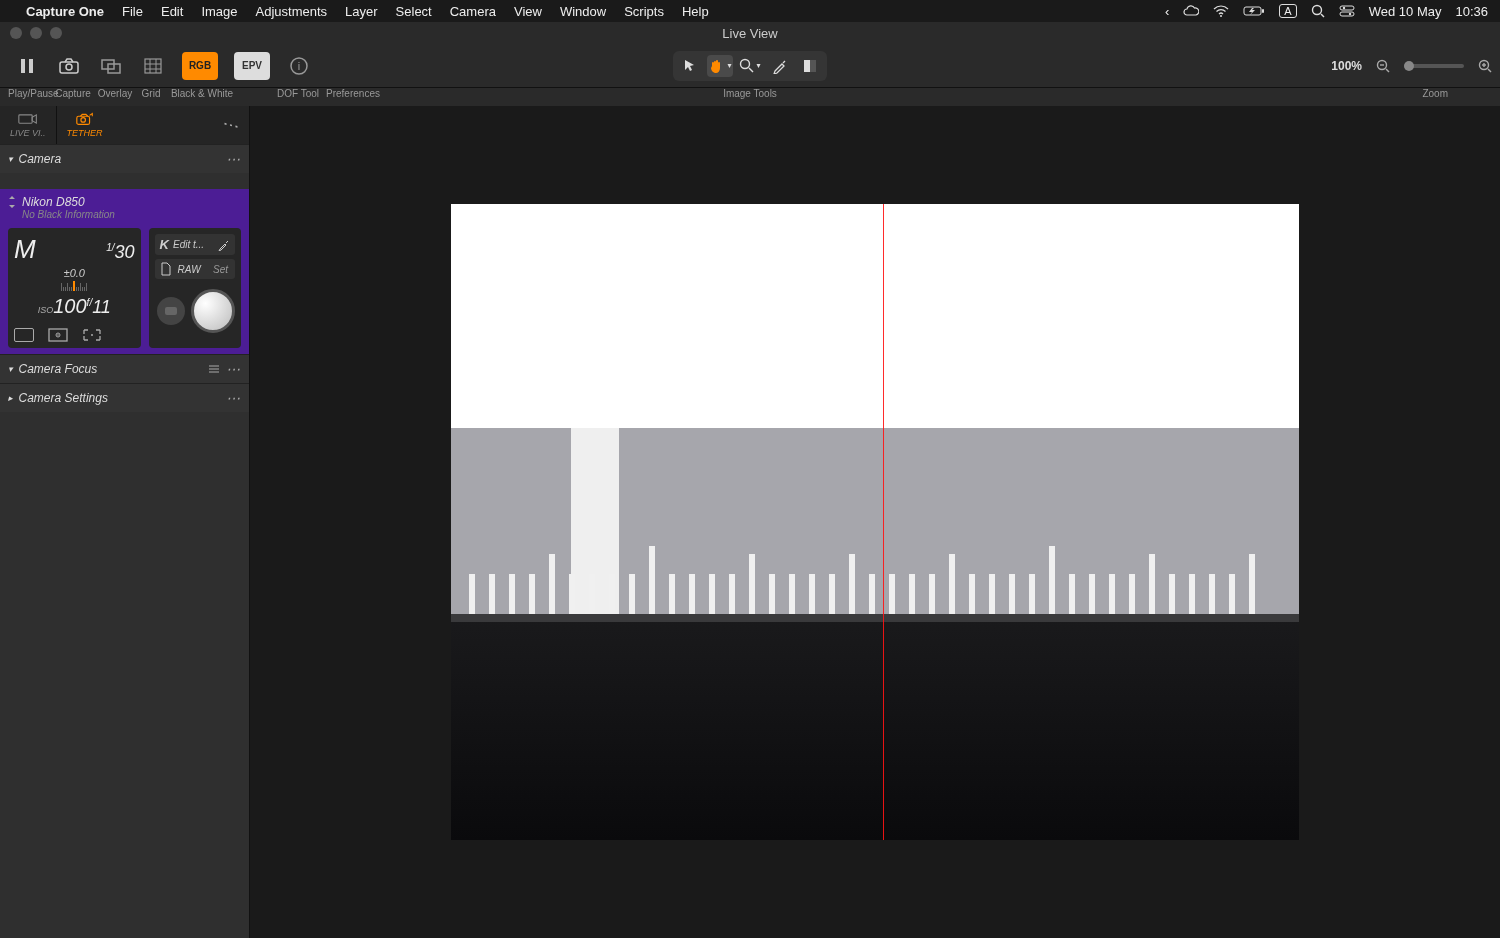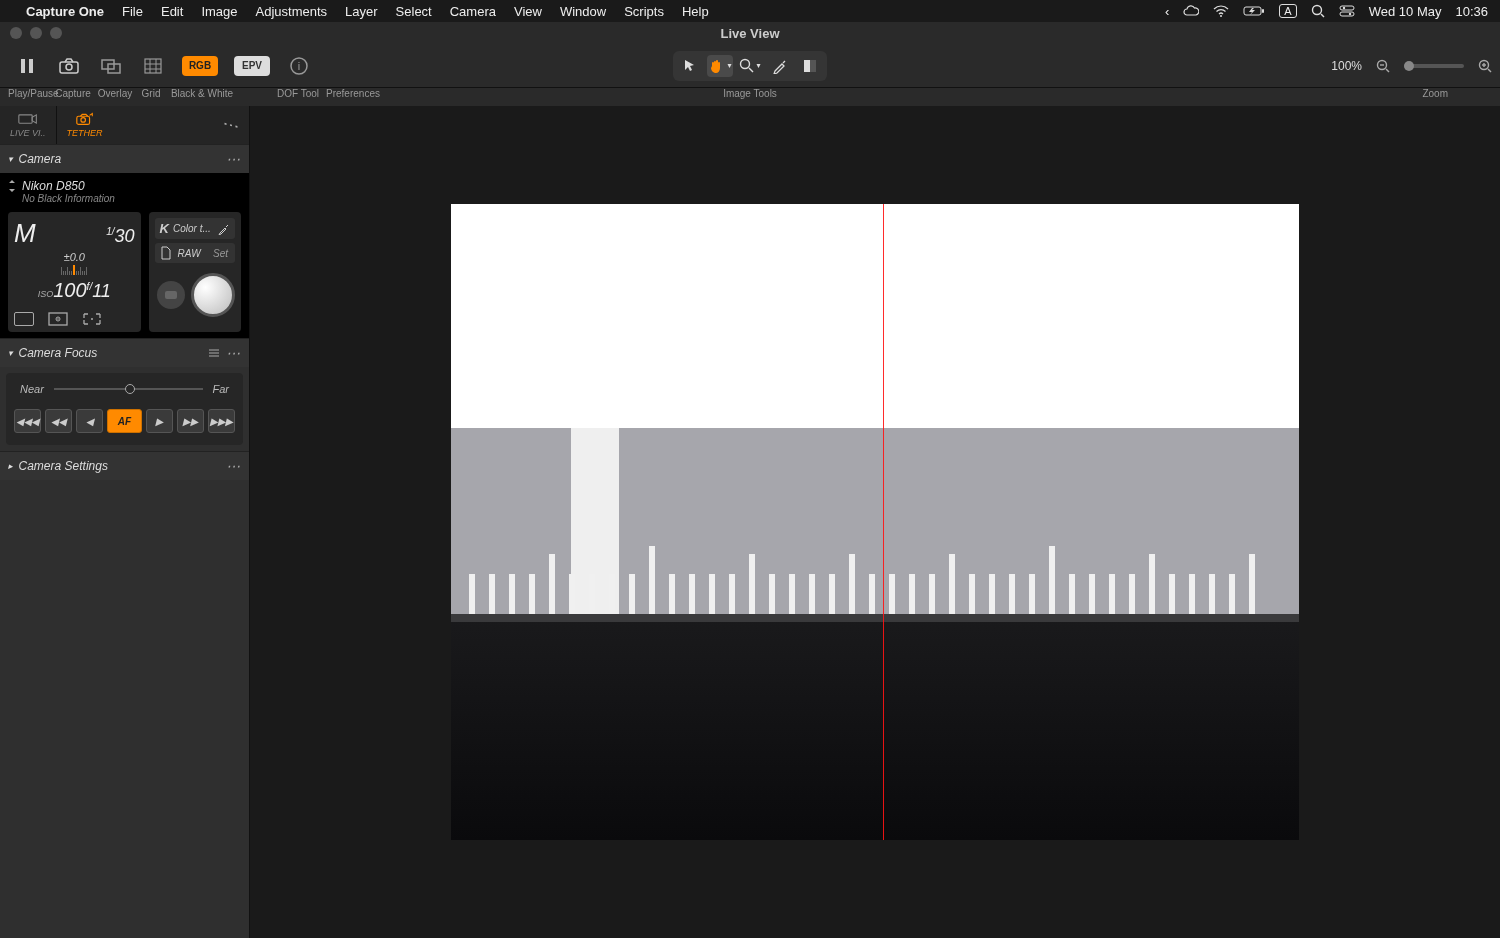--- a/index.html
+++ b/index.html
@@ -11,30 +11,30 @@
 .menubar .menuitem { margin-right: 18px; cursor: default; }
 .menubar .menuitem.bold { font-weight: 600; }
 .menubar .spacer { flex: 1; }
 .menubar .status-icon { margin-left: 14px; font-size: 13px; display: inline-flex; align-items: center; }
 .menubar .status-text { margin-left: 14px; }
 
 
 .titlebar { height: 22px; background: #2a2a2a; display: flex; align-items: center; position: relative; }
 .traffic-lights { display: flex; gap: 8px; padding-left: 10px; }
 .light { width: 12px; height: 12px; border-radius: 50%; background: #555; }
-.titlebar .title { position: absolute; left: 50%; transform: translateX(-50%); font-size: 13px; color: #ccc; font-weight: 700; }
+.titlebar .title { position: absolute; left: 50%; transform: translateX(-50%); font-size: 13px; color: #ccc; font-weight: 400; }
 
 
 .toolbar { height: 44px; background: #2a2a2a; display: flex; align-items: center; border-bottom: 1px solid #111; position: relative; padding: 0 8px; }
 .toolbar-left, .toolbar-center, .toolbar-right { display: flex; align-items: center; gap: 4px; }
 .toolbar-center { position: absolute; left: 50%; transform: translateX(-50%); background: #353535; border-radius: 6px; padding: 4px; }
-.toolbar-right { margin-left: auto; gap: 14px; }
+.toolbar-right { margin-left: auto; gap: 14px; font-weight: bold; }
 .tbtn { display: flex; flex-direction: column; align-items: center; justify-content: center; padding: 2px 6px; cursor: default; }
 .tbtn .ic { width: 26px; height: 22px; display: flex; align-items: center; justify-content: center; border-radius: 4px; }
-.tbtn-chip { width: 36px; height: 20px; border-radius: 4px; background: #444; color: #ccc; font-size: 10px; font-weight: 600; display: flex; align-items: center; justify-content: center; }
+.tbtn-chip { width: 36px; height: 28px; border-radius: 4px; background: #444; color: #ccc; font-size: 10px; font-weight: 600; display: flex; align-items: center; justify-content: center; }
 .tbtn-chip.active { background: #ff8a00; color: #222; }
 .tool-icon { width: 26px; height: 22px; display: flex; align-items: center; justify-content: center; border-radius: 4px; }
 .zoom-slider { width: 60px; height: 4px; background: #555; border-radius: 2px; position: relative; }
 .zoom-slider::after { content: ''; width: 10px; height: 10px; background: #888; border-radius: 50%; position: absolute; left: 0; top: -3px; }
 
 
 .toolbar-labels { height: 18px; background: #2a2a2a; display: flex; align-items: flex-start; font-size: 10px; color: #999; position: relative; padding: 0 8px; }
 .tlabel { text-align: center; }
 .tlabel-center { position: absolute; left: 50%; transform: translateX(-50%); }
 .tlabel-right { margin-left: auto; margin-right: 44px; }
@@ -48,21 +48,21 @@
 .stab { flex: 0 0 auto; padding: 4px 10px; display: flex; flex-direction: column; align-items: center; justify-content: center; gap: 2px; font-size: 9px; color: #888; }
 .stab.active { color: #ff8a00; }
 .stab .stab-ic { width: 20px; height: 14px; }
 .stab-sep { width: 1px; background: #111; }
 .stab-more { position: absolute; right: 8px; top: 10px; color: #aaa; font-size: 16px; letter-spacing: 1px; writing-mode: vertical-rl; }
 
 .panel { border-top: 1px solid #222; }
 .panel-header { height: 28px; display: flex; align-items: center; padding: 0 8px; font-size: 12px; color: #ddd; background: #333; }
 .panel-header .chev { margin-right: 6px; font-size: 9px; }
 .panel-header .dots { margin-left: auto; color: #aaa; font-size: 14px; letter-spacing: 1px; }
-.panel-body { padding: 6px 8px; background: #000000; }
+.panel-body { padding: 6px 8px; background: #4c1d95; margin-top: 16px; }
 
 .camname { font-size: 12px; color: #ddd; display: flex; align-items: center; gap: 6px; }
 .camname-sub { font-size: 10px; color: #888; margin-left: 14px; }
 
 .cam-grid { display: flex; gap: 8px; margin-top: 8px; }
 .cam-left, .cam-right { background: #262626; border-radius: 4px; padding: 6px; }
 .cam-left { flex: 1.5; position: relative; }
 .cam-right { flex: 1; display: flex; flex-direction: column; gap: 4px; }
 
 .mode-line { display: flex; align-items: baseline; justify-content: space-between; }
@@ -376,21 +376,21 @@
                   <svg width="20" height="14" viewBox="0 0 20 14">
                     <path d="M2 2h4M2 2v4M18 2h-4M18 2v4M2 12h4M2 12v-4M18 12h-4M18 12v-4" stroke="#aaa" stroke-width="1.3" fill="none"></path>
                     <circle cx="10" cy="7" r="1" fill="#aaa"></circle>
                   </svg>
                 </div>
             </div>
           </div>
           <div class="cam-right">
             <div class="kelvin-row">
               <span class="K">K</span>
-              <span>Color t...</span>
+              <span>Edit t...</span>
               <svg width="12" height="12" viewBox="0 0 12 12" style="margin-left:auto;">
                   <path d="M2 10l5-5 1 1-5 5-2 1z" fill="none" stroke="#ccc"></path>
                   <path d="M8 4l2-2" stroke="#ccc"></path>
                 </svg>
             </div>
             <div class="format-row">
               <svg width="12" height="14" viewBox="0 0 12 14">
                   <path d="M2 1h5l3 3v9H2z" fill="none" stroke="#ccc"></path>
                 </svg>
               <span>RAW</span>
@@ -413,36 +413,20 @@
         <span>Camera Focus</span>
         <span class="dots" style="margin-left:auto;display:flex;gap:6px;align-items:center;">
           <svg width="12" height="10" viewBox="0 0 12 10">
               <line x1="1" y1="2" x2="11" y2="2" stroke="#aaa"></line>
               <line x1="1" y1="5" x2="11" y2="5" stroke="#aaa"></line>
               <line x1="1" y1="8" x2="11" y2="8" stroke="#aaa"></line>
             </svg>
           <span>⋯</span>
         </span>
       </div>
-      <div class="focus-body">
-        <div class="focus-scale">
-          <span>Near</span>
-          <div class="focus-track"></div>
-          <span>Far</span>
-        </div>
-        <div class="focus-buttons">
-          <div class="fbtn">◀◀◀</div>
-          <div class="fbtn">◀◀</div>
-          <div class="fbtn">◀</div>
-          <div class="fbtn af">AF</div>
-          <div class="fbtn">▶</div>
-          <div class="fbtn">▶▶</div>
-          <div class="fbtn">▶▶▶</div>
-        </div>
-      </div>
     </div>
 
     <div class="panel">
       <div class="panel-header">
         <span class="chev">▸</span>
         <span>Camera Settings</span>
         <span class="dots">⋯</span>
       </div>
     </div>
   </div>

